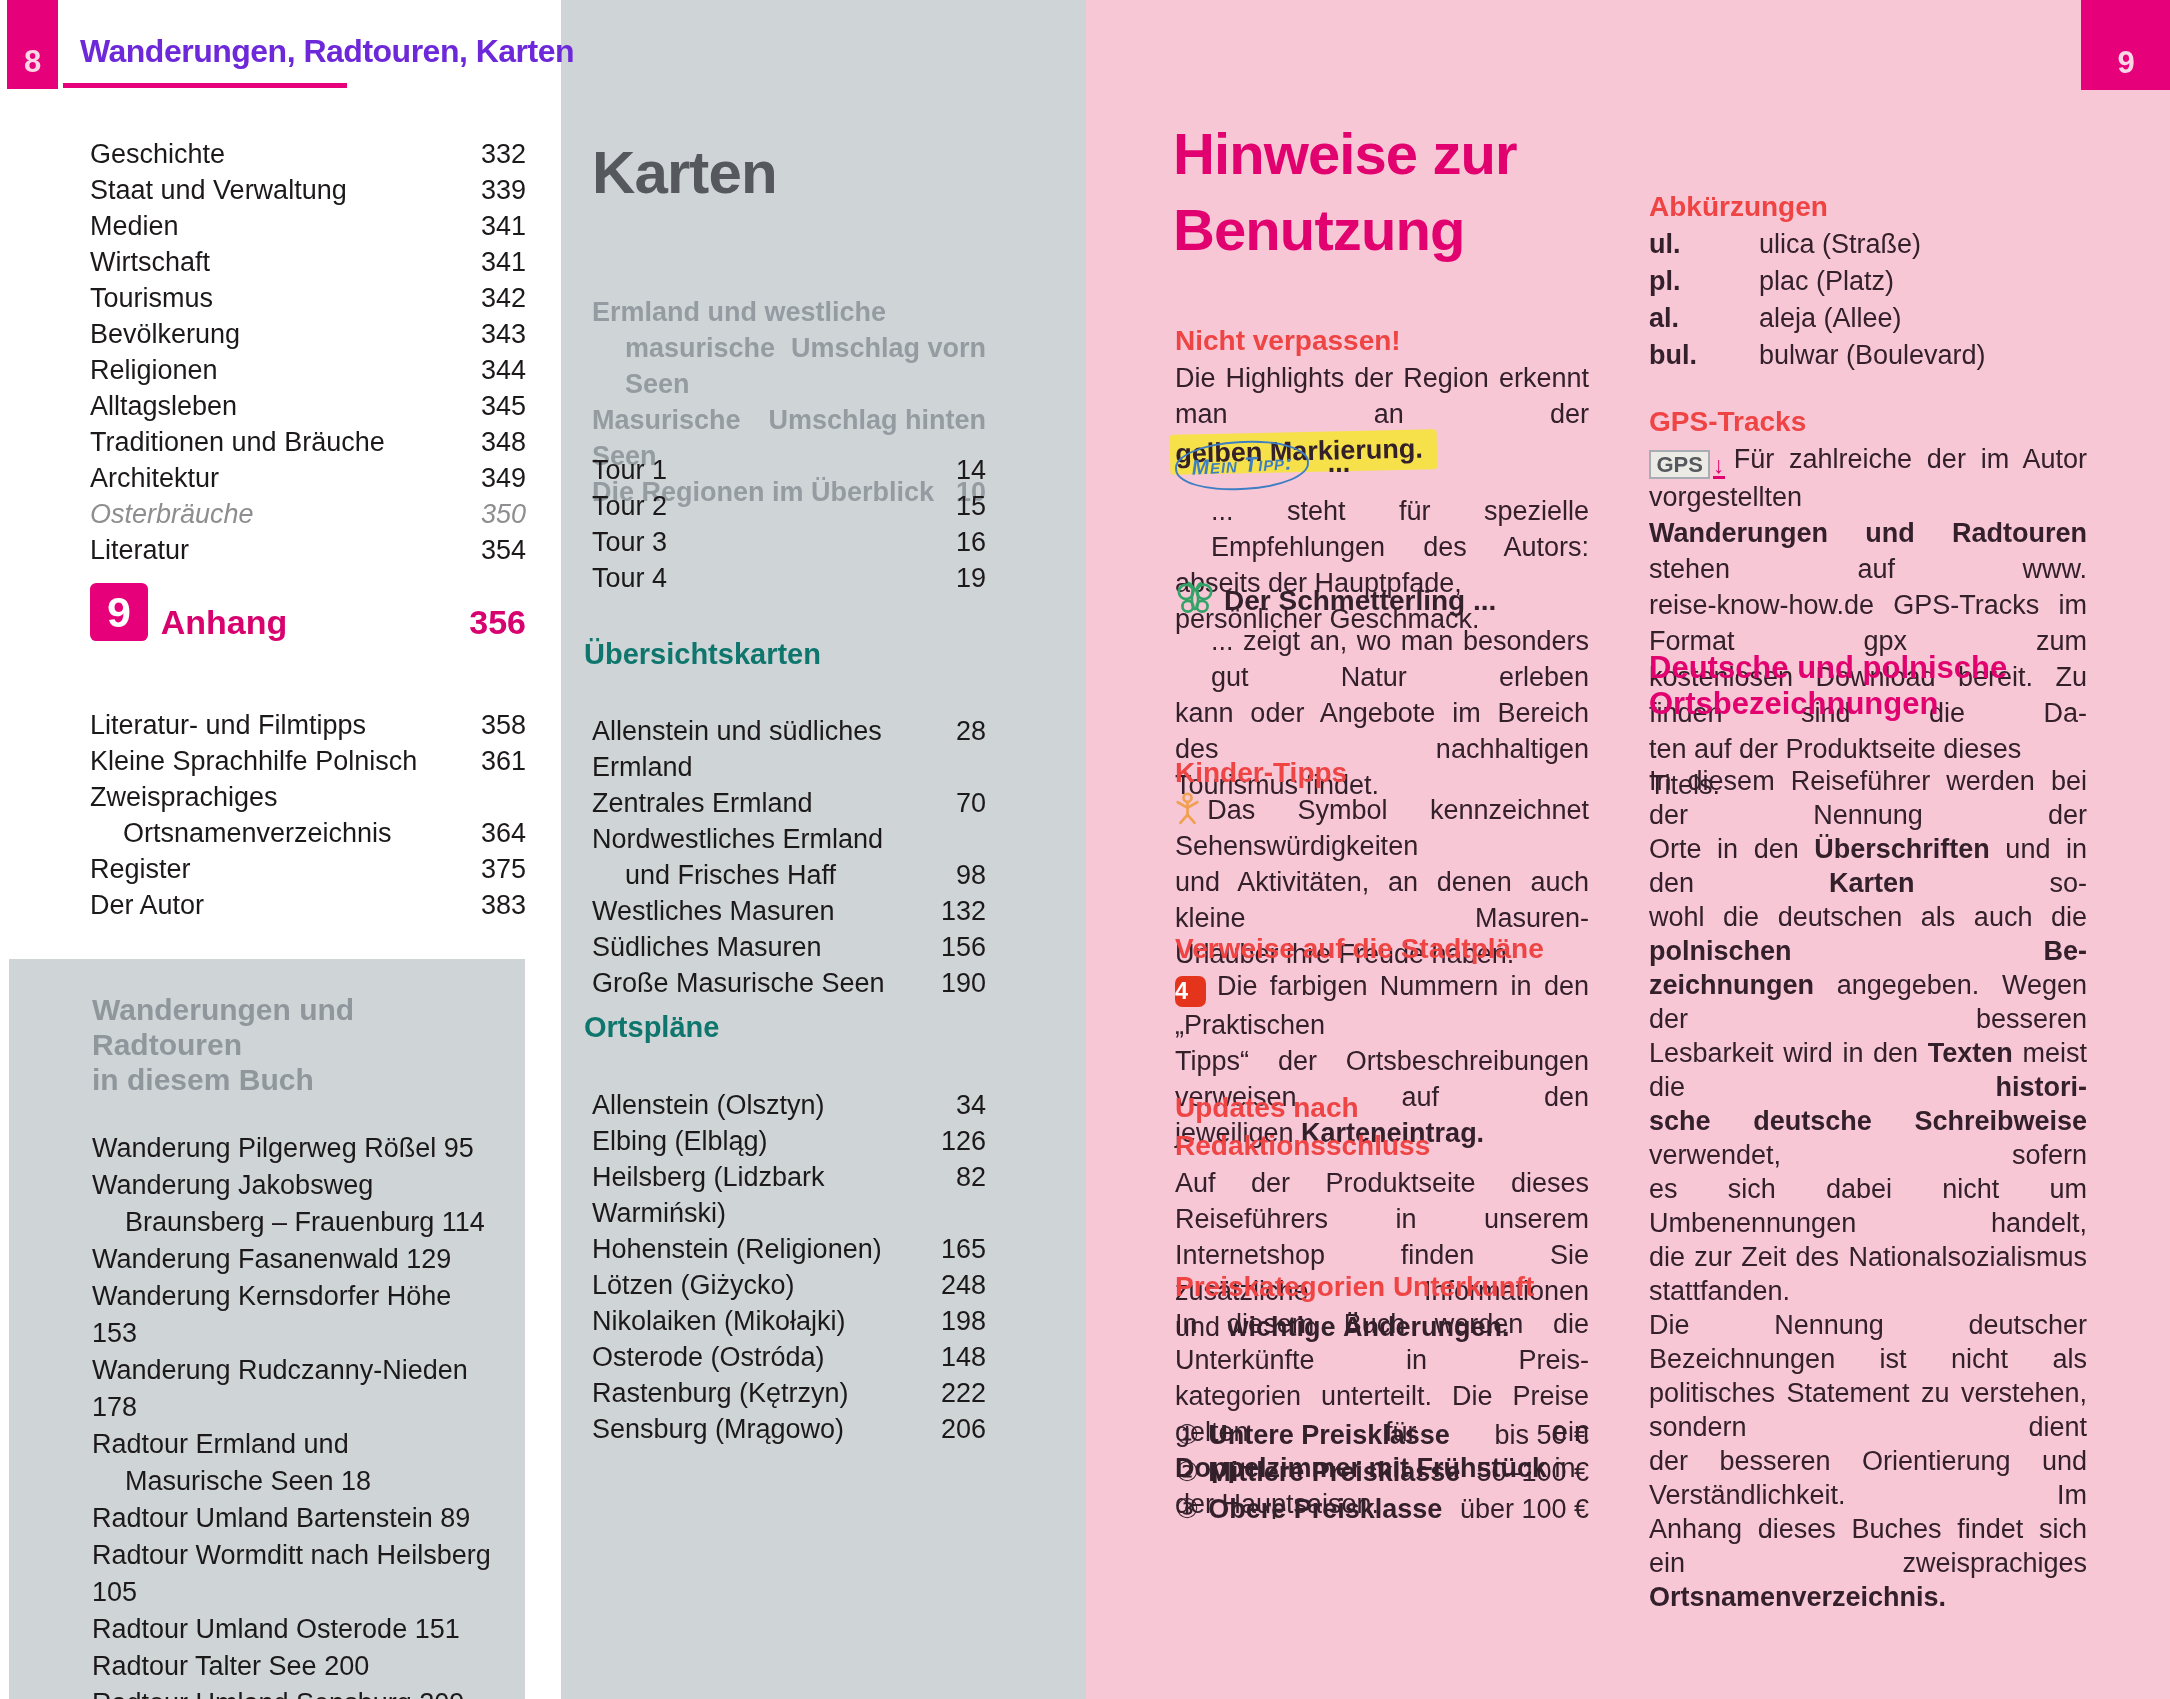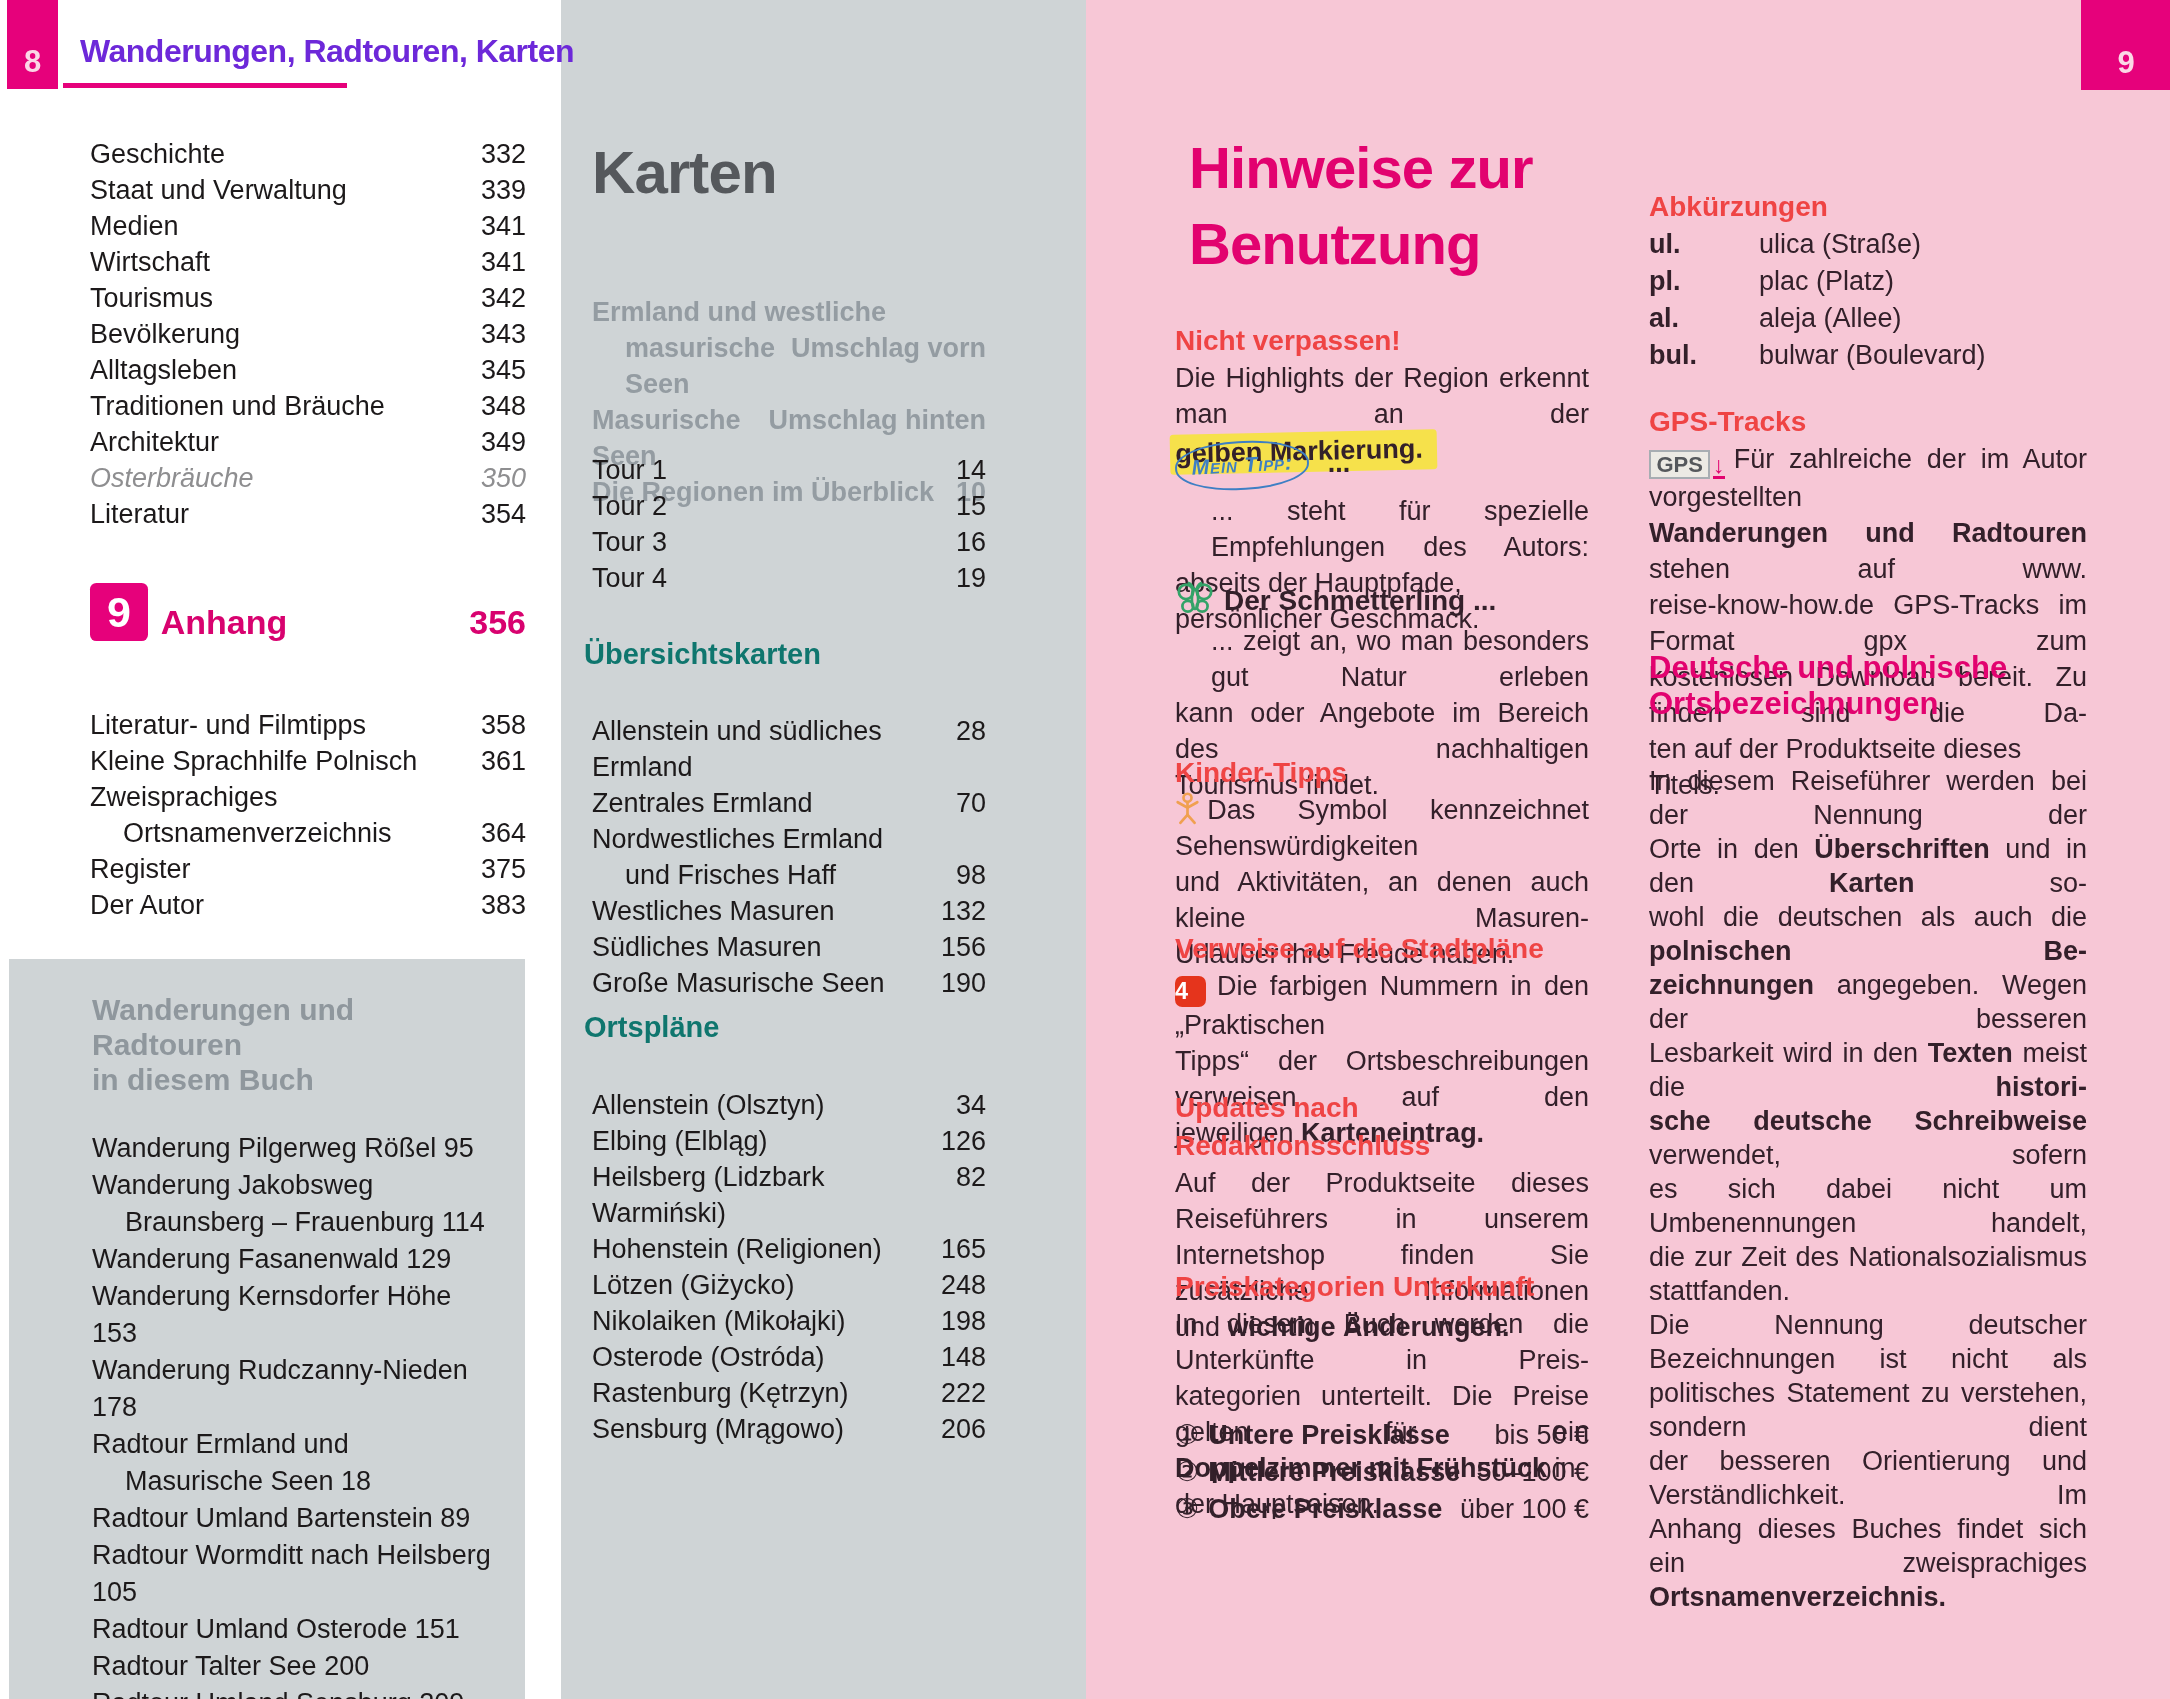--- a/index.html
+++ b/index.html
@@ -31,22 +31,22 @@
   .anpg{margin-left:auto;font-size:34px;font-weight:700;color:#d8026f;line-height:1.05;}
 
   .tbx-title{font-size:30px;font-weight:700;color:#8f979d;line-height:35px;}
   .tbx-list{margin-top:33px;font-size:27px;line-height:37px;color:#1c191a;}
 
   .kt{position:absolute;left:592px;top:138px;font-size:60px;font-weight:700;color:#55585c;letter-spacing:-0.9px;}
   .khead{position:absolute;left:584px;font-size:29px;font-weight:700;color:#0f766e;}
   .kblock{position:absolute;left:592px;width:394px;font-size:27px;line-height:36px;}
   .kgray{color:#949ca2;font-weight:700;}
 
-  .rtitle{position:absolute;left:1173px;top:130px;font-size:58px;line-height:76px;font-weight:700;
-          color:#e2026f;letter-spacing:-0.9px;margin-left:16px;}
+  .rtitle{position:absolute;left:1173px;top:116px;font-size:58px;line-height:76px;font-weight:700;
+          color:#e2026f;letter-spacing:-0.9px;}
   .rsec{position:absolute;width:414px;font-size:27px;line-height:36px;color:#33202a;}
   .rsec.wide{width:438px;}
   .rhead{font-size:28px;font-weight:700;color:#ef4444;line-height:38px;}
   .rhead2{font-size:31px;font-weight:700;color:#e2026f;line-height:36px;}
   .jl{text-align:justify;text-align-last:justify;}
   .b{font-weight:700;}
   .ind40{padding-left:36px;}
   .hl{background:#f6e14b;font-weight:700;display:inline-block;padding:0.9px 14.5px 2.7px 5.4px;
       transform:rotate(-1.2deg);margin-left:-5.4px;border-radius:3.6px;}
   .tipp-stamp{display:inline-block;border:2.7px solid #3e7fc4;border-radius:48%;padding:3.6px 14.5px 5.4px;
@@ -101,20 +101,24 @@
       </div>
     <div class="row">
         <span class="lbl">Tourismus</span>
         <span class="num">342</span>
       </div>
     <div class="row">
         <span class="lbl">Bevölkerung</span>
         <span class="num">343</span>
       </div>
     <div class="row">
+        <span class="lbl">Religionen</span>
+        <span class="num">344</span>
+      </div>
+    <div class="row">
         <span class="lbl">Alltagsleben</span>
         <span class="num">345</span>
       </div>
     <div class="row">
         <span class="lbl">Traditionen und Bräuche</span>
         <span class="num">348</span>
       </div>
     <div class="row">
         <span class="lbl">Architektur</span>
         <span class="num">349</span>

